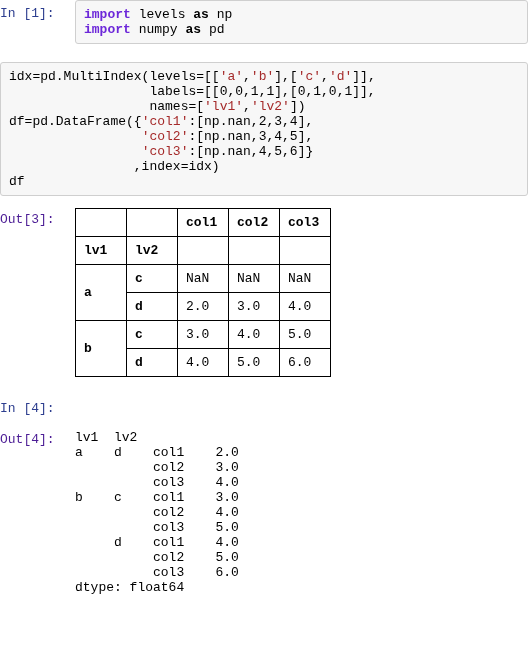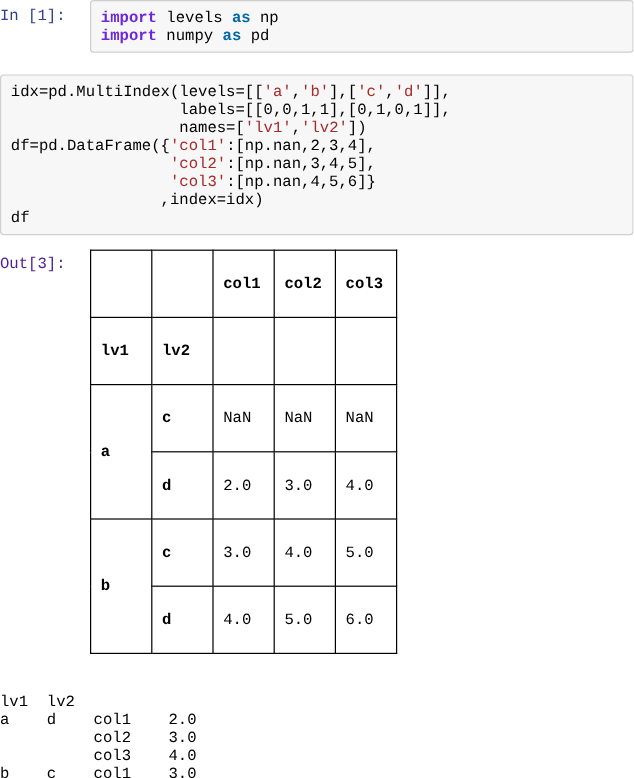--- a/index.html
+++ b/index.html
@@ -33,34 +33,34 @@
   .code-box {
     border: 1px solid #cfcfcf;
     background: #f7f7f7;
     border-radius: 3px;
     padding: 6px 8px;
     white-space: pre;
     font-family: inherit;
     overflow-x: auto;
   }
   .kw { color: #6d28d9; font-weight: bold; }
-  .kw-as { color: #0369a1; font-weight: bold; }
+  .kw-as { color: #000000; font-weight: bold; }
   .str { color: #a52a2a; }
   .plain-out {
     white-space: pre;
     font-family: Liberation Mono, monospace;
     padding-top: 4px;
   }
   table.df {
     border-collapse: collapse;
     margin-top: 2px;
   }
   table.df th, table.df td {
     border: 1px solid #000;
-    padding: 20px 8px;
+    padding: 6px 8px;
     text-align: left;
     min-width: 34px;
   }
   table.df th {
     font-weight: bold;
   }
   table.df td.idx {
     font-weight: bold;
   }
   .spacer { height: 8px; }
@@ -137,23 +137,25 @@
         <td>6.0</td>
       </tr>
     </tbody>
       </table>
   </div>
 </div>
 
 <div class="spacer"></div>
 
 <div class="cell">
+  <div class="prompt in">In  [4]:</div>
 </div>
 
 <div class="cell">
+  <div class="prompt out">Out[4]:</div>
   <div class="content">
     <div class="plain-out">lv1  lv2      
 a    d    col1    2.0
           col2    3.0
           col3    4.0
 b    c    col1    3.0
           col2    4.0
           col3    5.0
      d    col1    4.0
           col2    5.0

